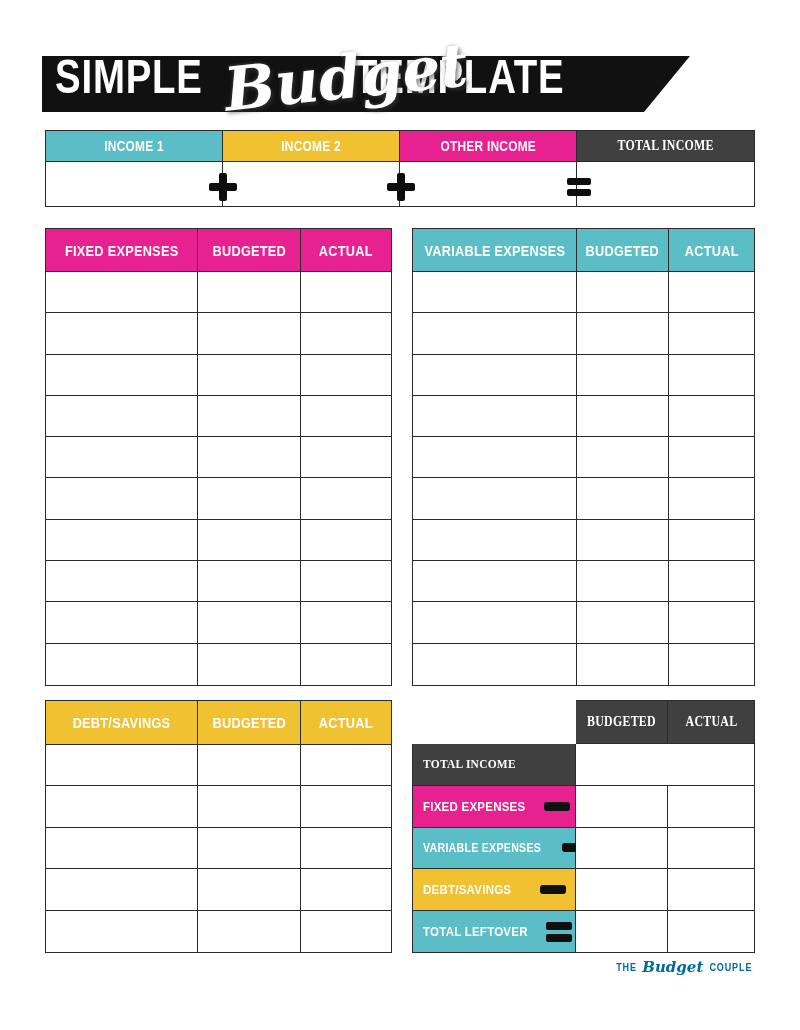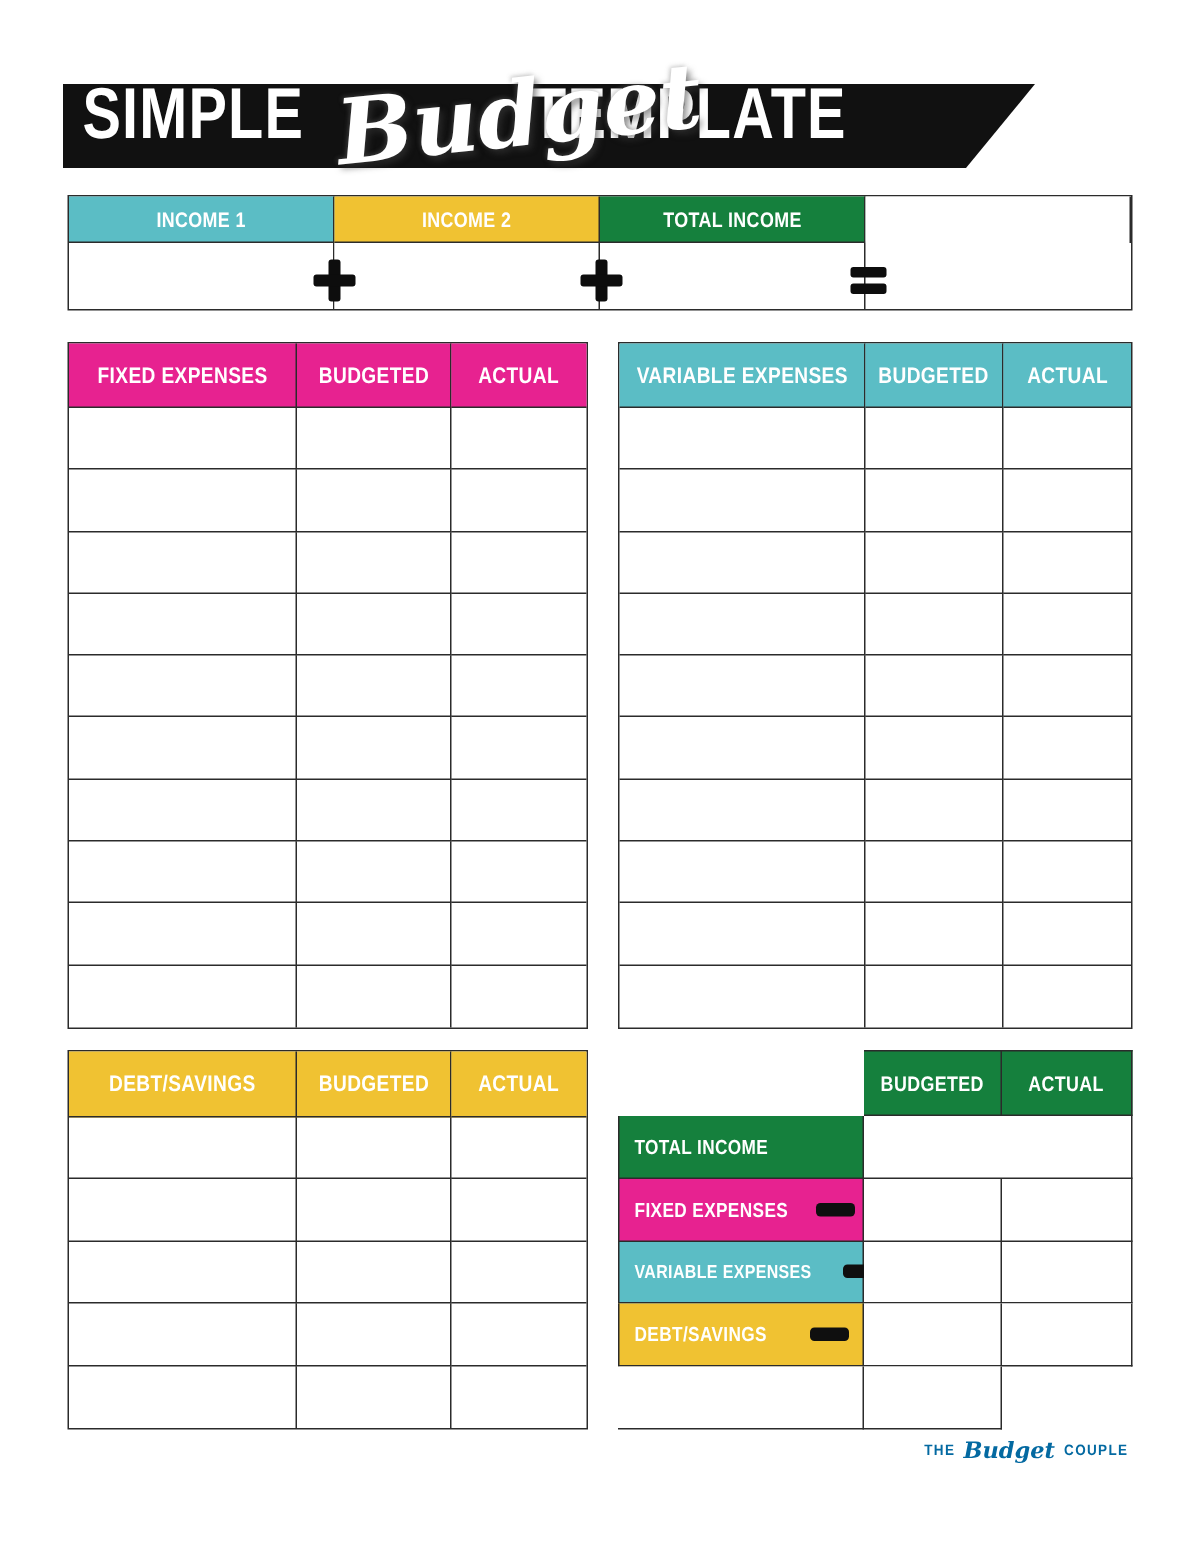--- a/index.html
+++ b/index.html
@@ -26,21 +26,21 @@
   
   #income{position:absolute;left:45px;top:130px;width:710px;height:77px;
           border:1.5px solid #2b2b2b;display:grid;
           grid-template-columns:repeat(4,1fr);grid-template-rows:31px 1fr;box-sizing:border-box;}
   #income .ihead{display:flex;align-items:center;justify-content:center;font-size:14px;
                  border-right:1.5px solid #2b2b2b;border-bottom:1.5px solid #2b2b2b;}
   #income .ihead:nth-child(4){border-right:none;}
   #income .ival{background:#fff;border-right:1.5px solid #2b2b2b;}
   #income .ival:nth-child(8){border-right:none;}
   .c-teal{background:#5BBDC5;} .c-yellow{background:#F0C232;}
-  .c-pink{background:#E72290;} .c-tealdark{background:#15803d;}
+  .c-pink{background:#E72290;} .c-tealdark{background:#404040;font-family:Liberation Serif, serif;}
 
   
   .plus{position:absolute;width:28px;height:28px;z-index:3;}
   .plus::before{content:"";position:absolute;left:10px;top:0;width:8px;height:28px;background:#0d0d0d;border-radius:2px;}
   .plus::after{content:"";position:absolute;left:0;top:10px;width:28px;height:8px;background:#0d0d0d;border-radius:2px;}
   .eq{position:absolute;width:24px;height:18px;z-index:3;}
   .eq::before{content:"";position:absolute;left:0;top:0;width:24px;height:7px;background:#0d0d0d;border-radius:2px;}
   .eq::after{content:"";position:absolute;left:0;top:11px;width:24px;height:7px;background:#0d0d0d;border-radius:2px;}
   #op-plus-1{left:163px;top:42px;} #op-plus-2{left:341px;top:42px;} #op-eq{left:521px;top:47px;}
 
@@ -94,20 +94,23 @@
     </div>
   <div id="title-script" style="left:224px;top:42px;">Budget</div>
 
   <div id="income">
     <div class="ihead c-teal">
         <span class="hxt">INCOME 1</span>
       </div>
     <div class="ihead c-yellow">
         <span class="hxt">INCOME 2</span>
       </div>
+    <div class="ihead c-pink">
+        <span class="hxt">OTHER INCOME</span>
+      </div>
     <div class="ihead c-tealdark">
         <span class="hxt">TOTAL INCOME</span>
       </div>
     <div class="ival"></div>
     <div class="ival"></div>
     <div class="ival"></div>
     <div class="ival"></div>
     <div class="plus" id="op-plus-1"></div>
     <div class="plus" id="op-plus-2"></div>
     <div class="eq" id="op-eq"></div>
@@ -252,20 +255,24 @@
     <div class="sm sm-val"></div>
     <div class="sm sm-val"></div>
 
     <div class="sm sm-label c-yellow">
         <span class="hxt">DEBT/SAVINGS</span>
         <span class="minus"></span>
       </div>
     <div class="sm sm-val"></div>
     <div class="sm sm-val"></div>
 
+    <div class="sm sm-label c-teal">
+        <span class="hxt">TOTAL LEFTOVER</span>
+        <span class="eq-sm"></span>
+      </div>
     <div class="sm sm-val"></div>
     <div class="sm sm-val"></div>
   </div>
 
   <div id="brand">
     <span class="brand-caps">THE</span>
     <span class="brand-script">Budget</span>
     <span class="brand-caps">COUPLE</span>
   </div>
 

